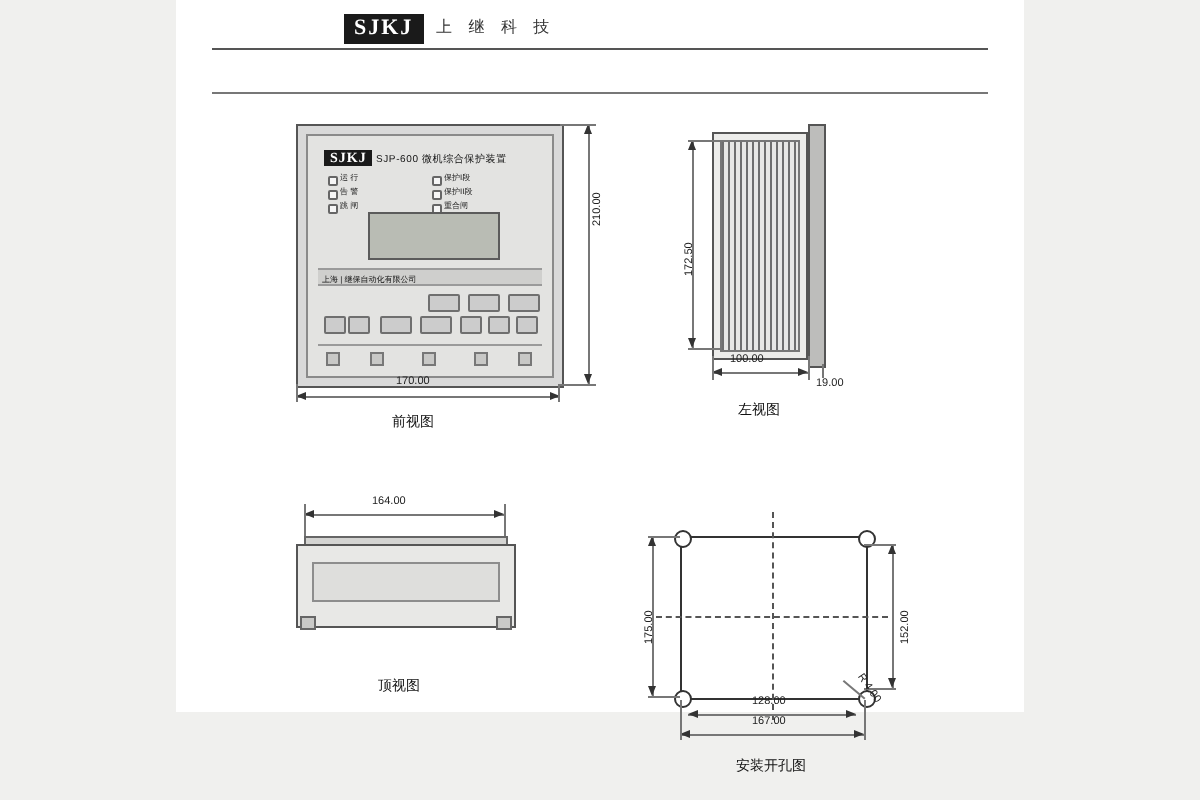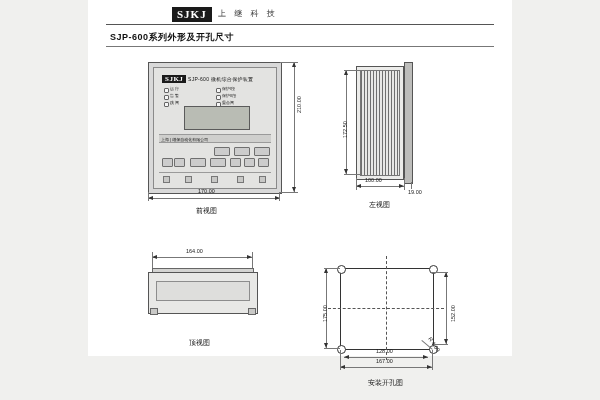--- a/index.html
+++ b/index.html
@@ -146,21 +146,20 @@
 <body>
 
 <div class="page">
 
   <div class="hdr">
     <div class="logo-box">SJKJ</div>
     <div class="logo-txt">上 继 科 技</div>
     <div class="hdr-rule"></div>
   </div>
 
-  <div class="doc-title">SJP-600系列外形及开孔尺寸</div>
   <div class="title-rule"></div>
 
   <div class="front">
     <div class="front-inner">
       <div class="fp-logo">SJKJ</div>
       <div class="fp-model">SJP-600  微机综合保护装置</div>
 
       <div class="led-dot" style="left:10px;top:20px;"></div>
       <div class="led-col" style="left:16px;top:18px;">运 行</div>
       <div class="led-dot" style="left:10px;top:27px;"></div>

